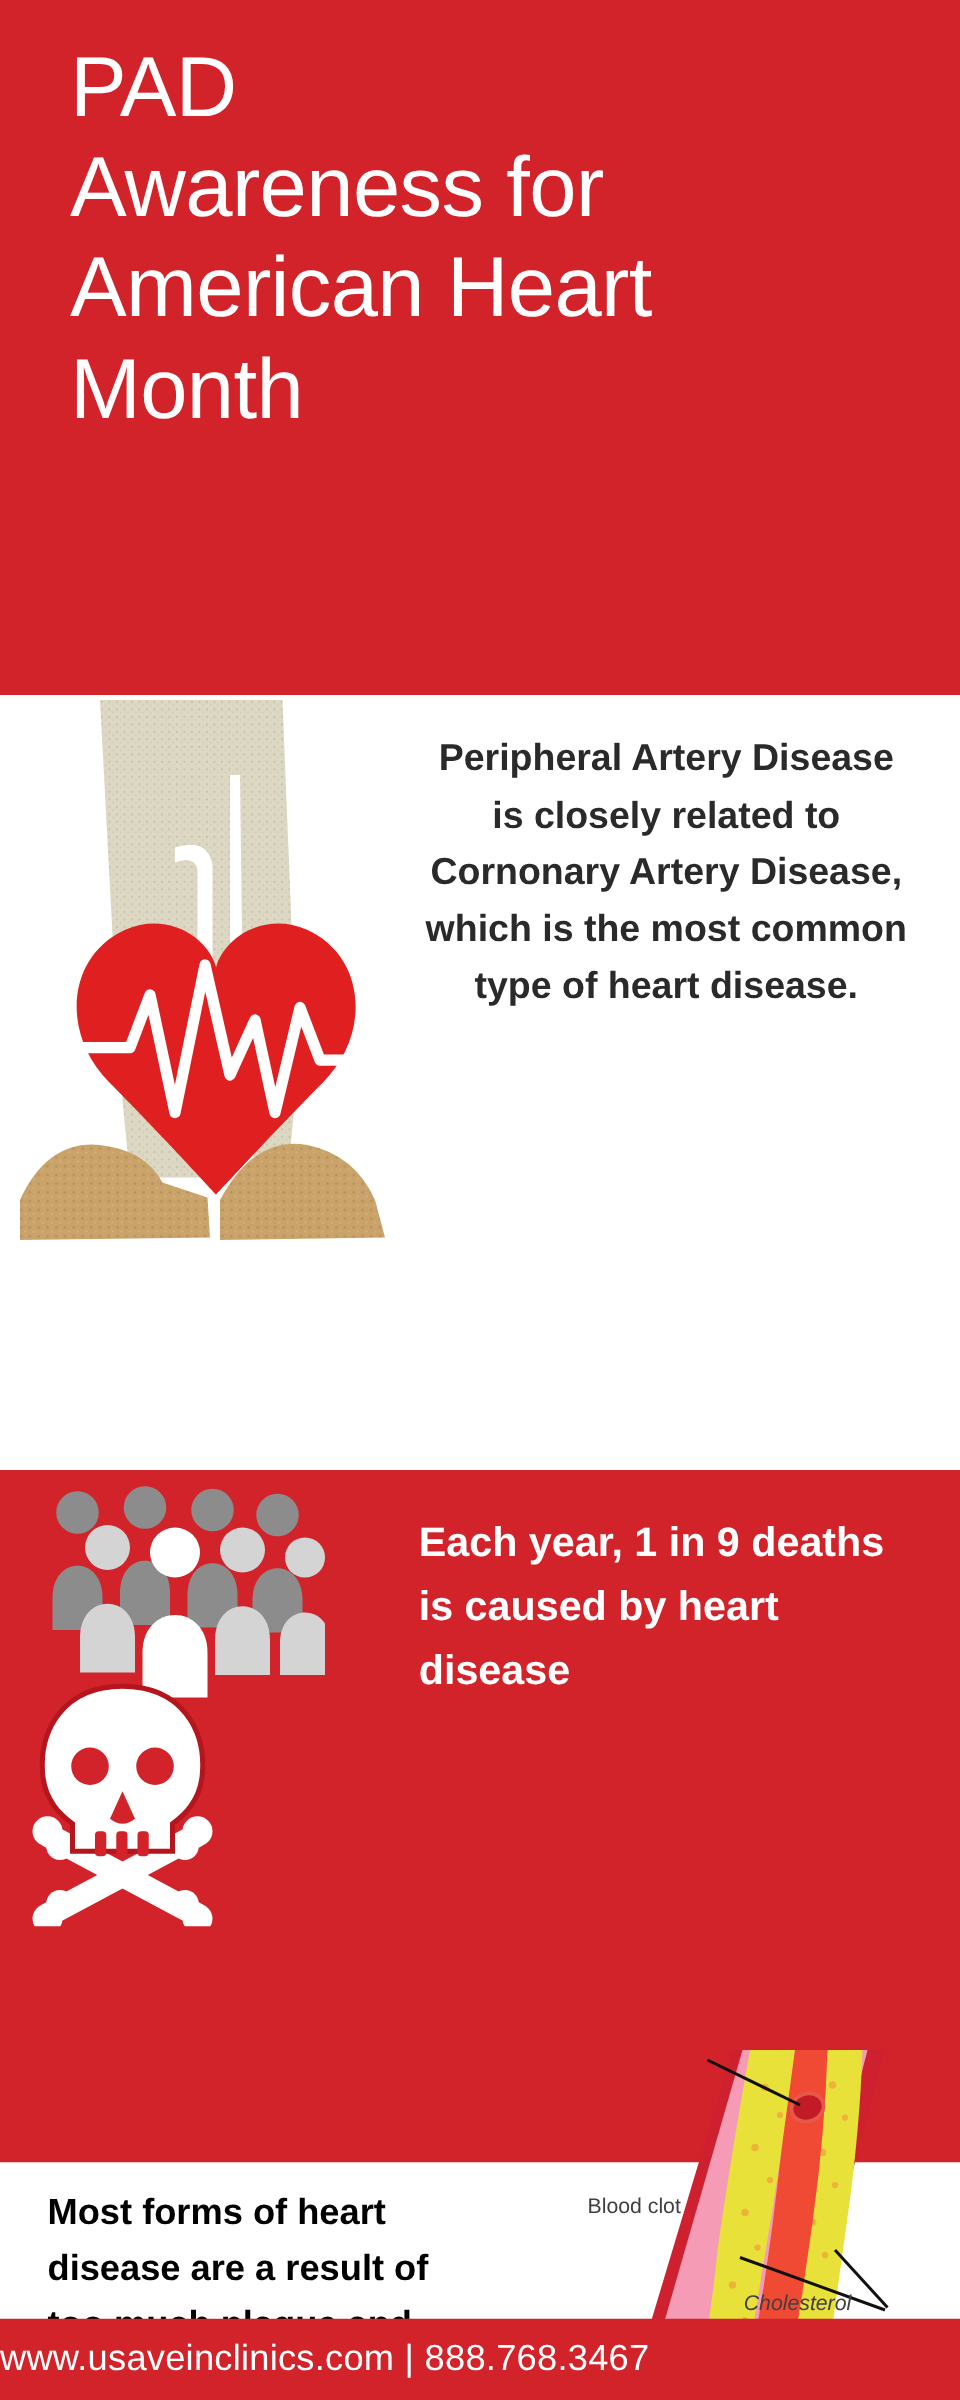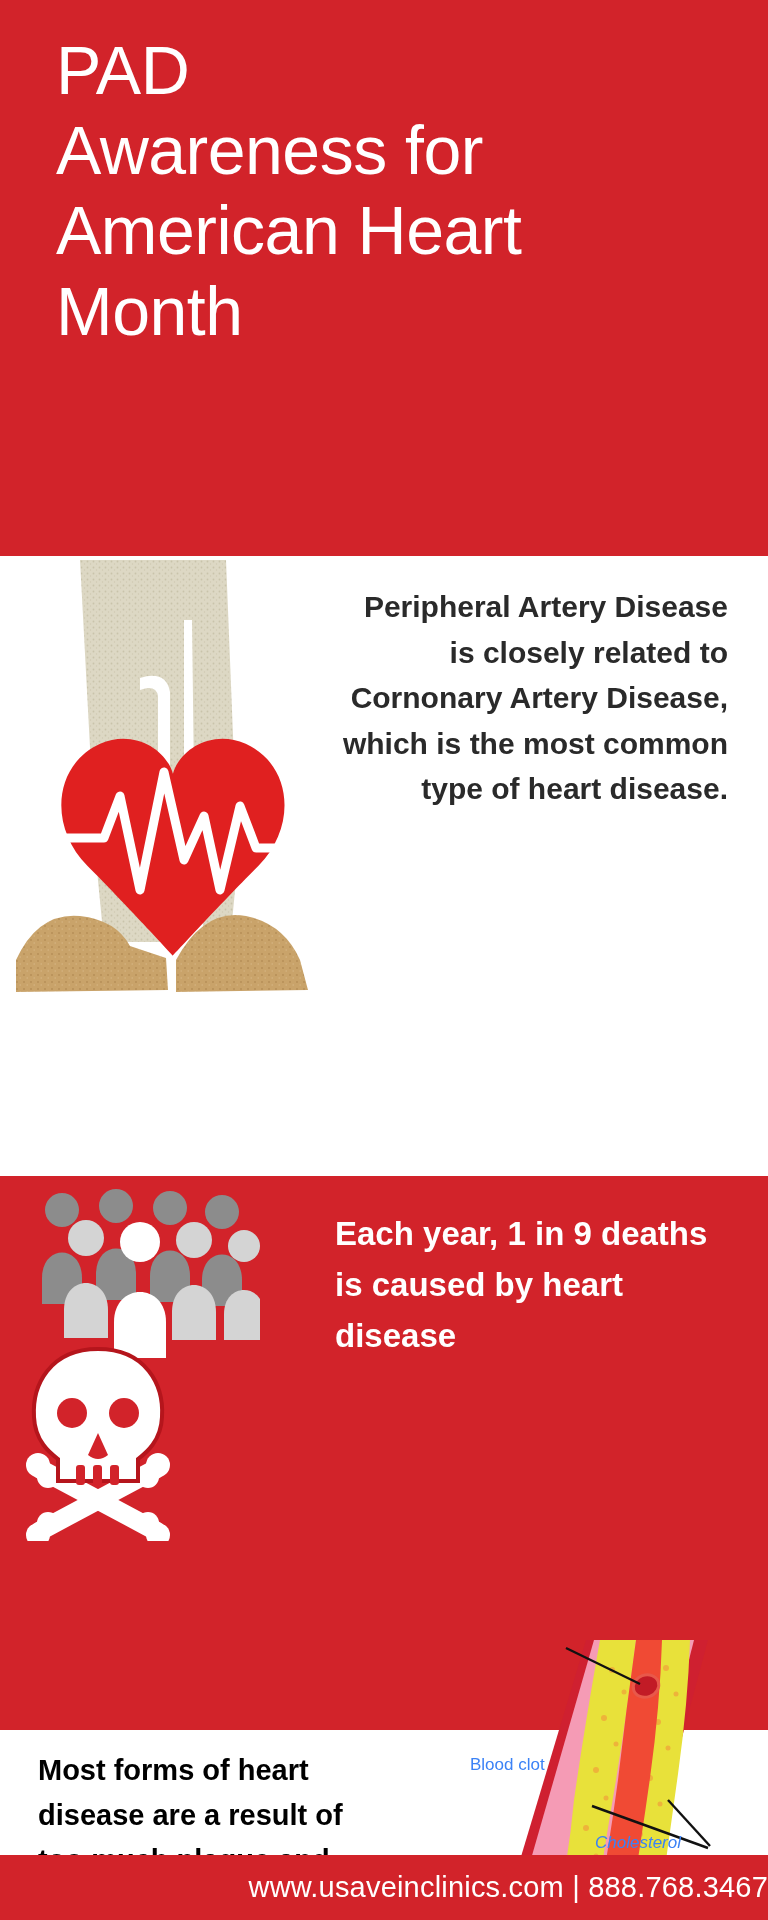--- a/index.html
+++ b/index.html
@@ -27,21 +27,21 @@
   }
 
   
   .sec2 {
     position:absolute; left:0; top:556px; width:768px; height:620px;
     background:#ffffff;
   }
   .leg-art { position:absolute; left:8px; top:4px; width:330px; height:600px; }
   .sec2-text {
     position:absolute; right:40px; top:28px; width:390px;
-    text-align:right;
+    text-align:center;
     color:#2a2a2a;
     font-size:30px;
     font-weight:bold;
     line-height:1.52;
   }
 
   
   .sec3 {
     position:absolute; left:0; top:1176px; width:768px; height:554px;
     background:#d2232a;
@@ -66,34 +66,34 @@
     position:absolute; left:38px; top:1748px; width:350px;
     text-align:left;
     color:#000000;
     font-size:29px;
     font-weight:bold;
     line-height:1.56;
   }
   .artery-art { position:absolute; left:378px; top:1706px; width:390px; height:142px; }
   .artery-label {
     position:absolute;
-    color:#3b82f6;
+    color:#404040;
     font-size:17px;
     font-weight:400;
     line-height:1.2;
     white-space:pre-line;
   }
   #lbl-clot   { left:470px; top:1755px; }
   #lbl-chol   { left:595px; top:1833px;font-style:italic; }
 
   
   .footer {
     position:absolute; left:0; top:1855px; width:768px; height:65px;
     background:#d2232a;
-    display:flex; align-items:center; justify-content:flex-end;
+    display:flex; align-items:center; justify-content:flex-start;
   }
   .footer-text {
     color:#ffffff; font-size:29px; font-weight:400; letter-spacing:0.2px;
   }
 </style>
 </head>
 <body>
 
 <div class="page">
 

